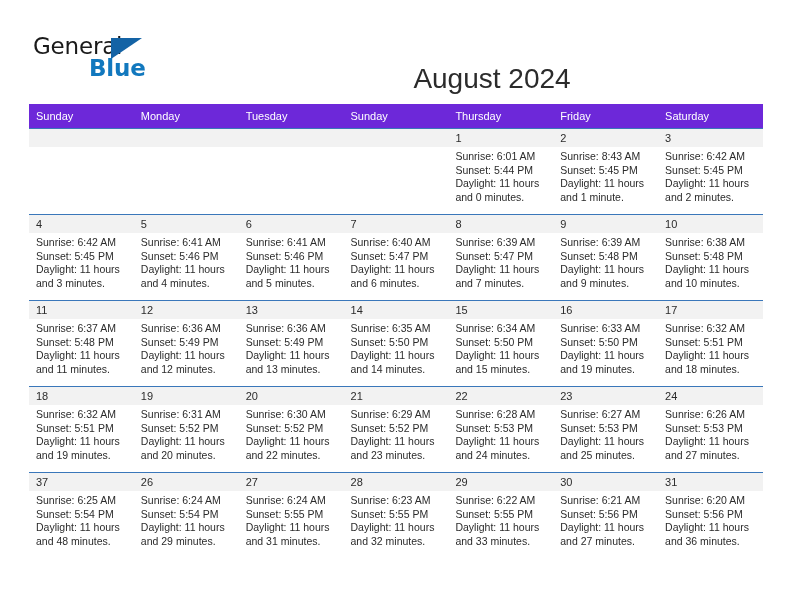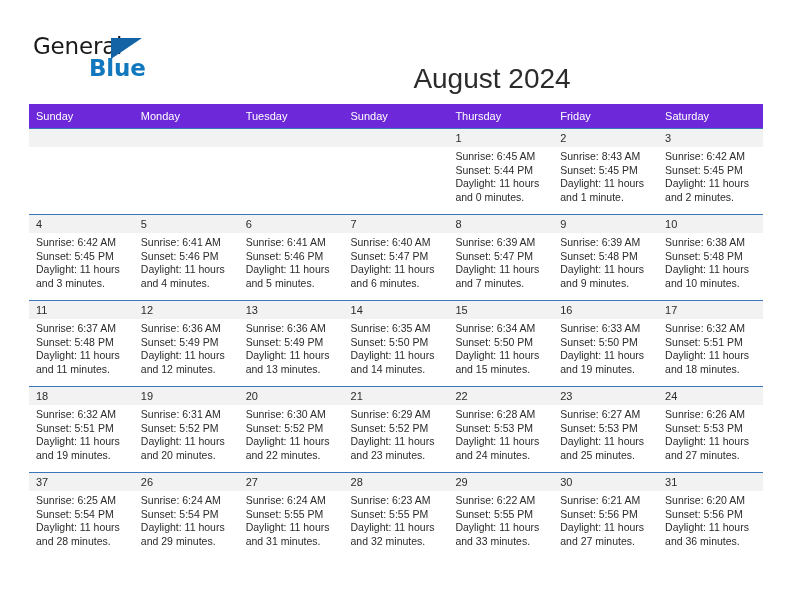--- a/index.html
+++ b/index.html
@@ -201,21 +201,21 @@
           </td>
           <td>
             <div class="daycell empty">
               <span class="datenum"></span>
             </div>
           </td>
           <td>
             <div class="daycell">
               <span class="datenum">1</span>
               <div class="lines">
-                <div>Sunrise: 6:45 AM</div>
+                <div>Sunrise: 6:01 AM</div>
                 <div>Sunset: 5:44 PM</div>
                 <div>Daylight: 11 hours</div>
                 <div>and 0 minutes.</div>
               </div>
             </div>
           </td>
           <td>
             <div class="daycell">
               <span class="datenum">2</span>
               <div class="lines">
@@ -476,21 +476,21 @@
           </td>
         </tr>
         <tr class="week-row">
           <td>
             <div class="daycell">
               <span class="datenum">37</span>
               <div class="lines">
                 <div>Sunrise: 6:25 AM</div>
                 <div>Sunset: 5:54 PM</div>
                 <div>Daylight: 11 hours</div>
-                <div>and 28 minutes.</div>
+                <div>and 48 minutes.</div>
               </div>
             </div>
           </td>
           <td>
             <div class="daycell">
               <span class="datenum">26</span>
               <div class="lines">
                 <div>Sunrise: 6:24 AM</div>
                 <div>Sunset: 5:54 PM</div>
                 <div>Daylight: 11 hours</div>

